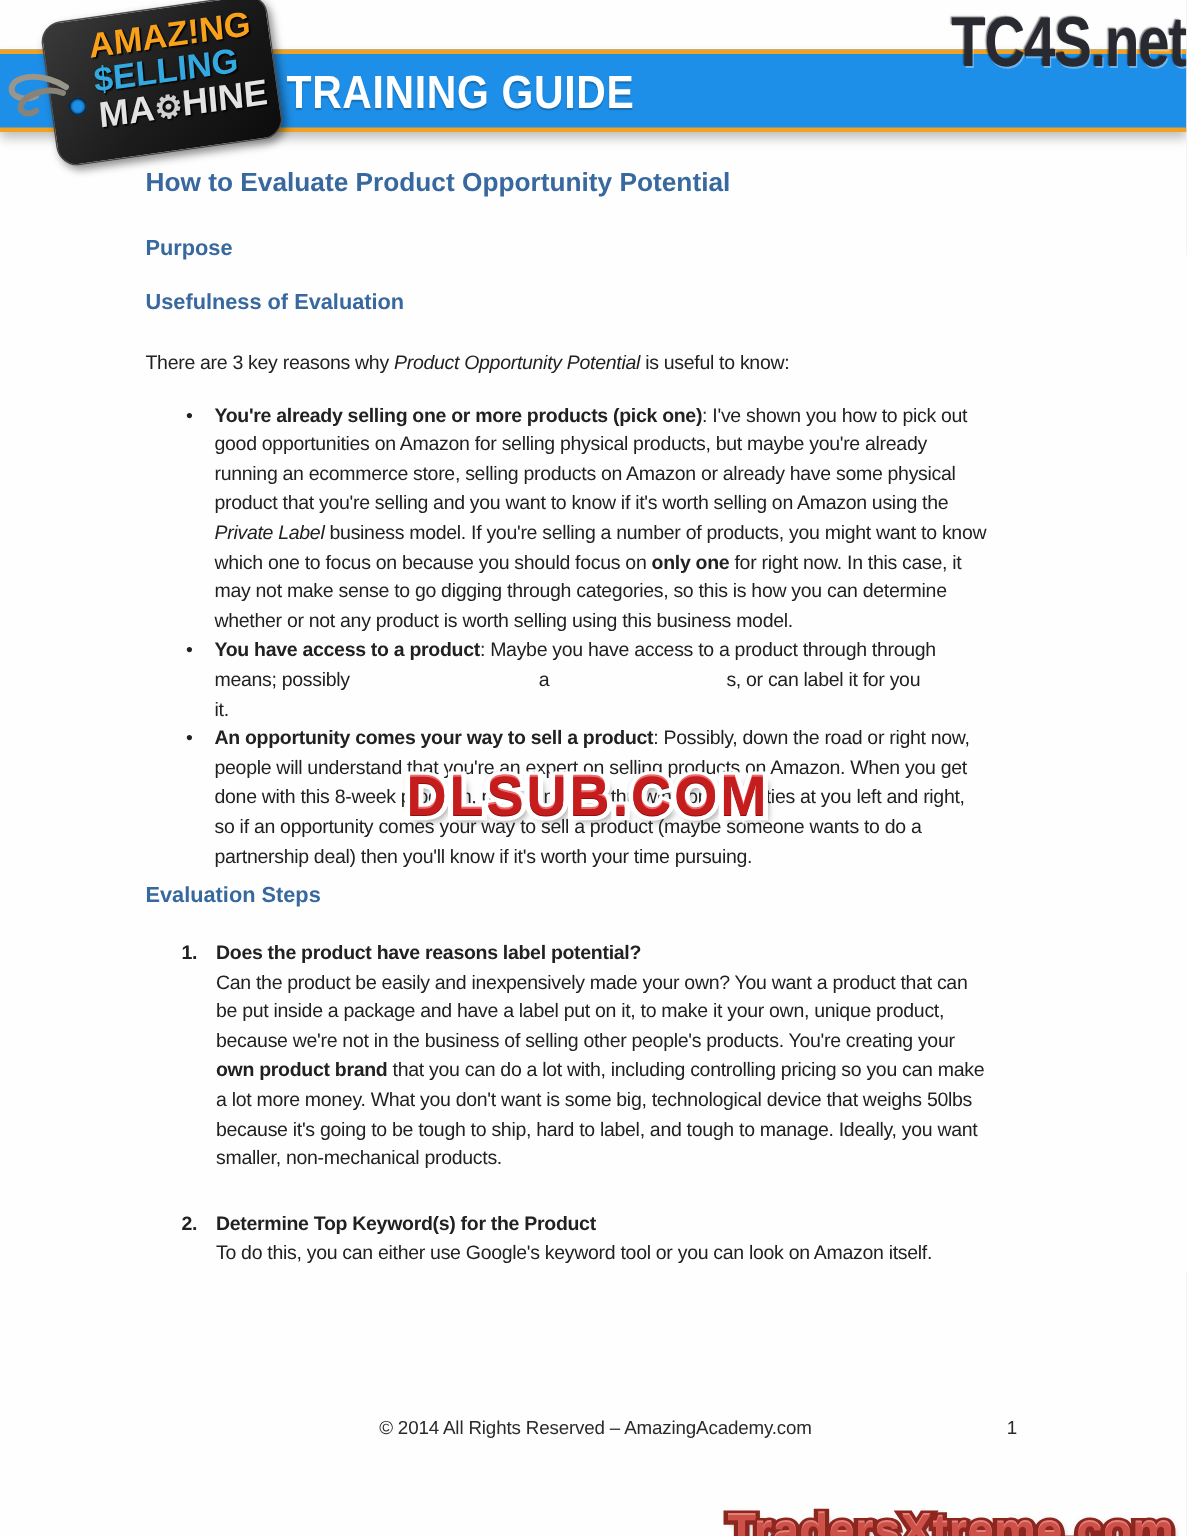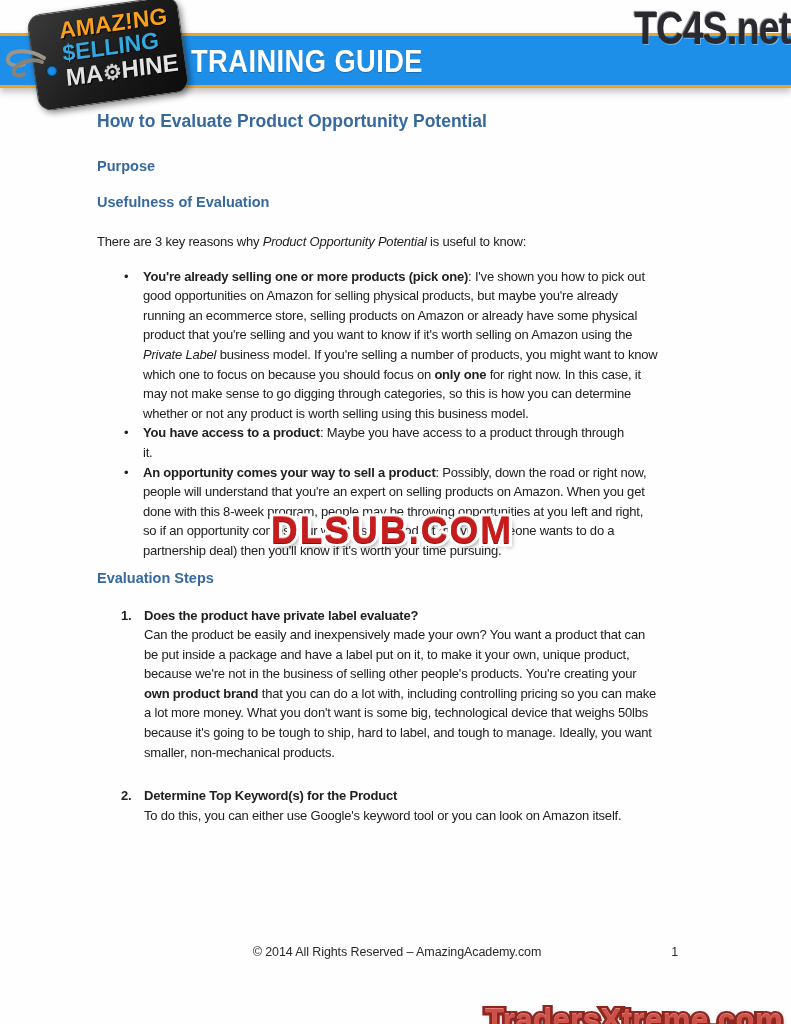--- a/index.html
+++ b/index.html
@@ -157,34 +157,35 @@
     <p class="body-text p2"><span>There are 3 key reasons why </span><i class="inline-italic">Product Opportunity Potential</i><span> is useful to know:</span></p>
 
     <ul class="bullets body-text">
       <li>
         <span class="marker">•</span>
         <b class="inline-bold">You're already selling one or more products (pick one)</b><span>:  I've shown you how to pick out good opportunities on Amazon for selling physical products, but maybe you're already running an ecommerce store, selling products on Amazon or already have some physical product that you're selling and you want to know if it's worth selling on Amazon using the </span><i class="inline-italic">Private Label</i><span> business model.  If you're selling a number of products, you might want to know which one to focus on because you should focus on </span><b class="inline-bold">only one</b><span> for right now.  In this case, it may not make sense to go digging through categories, so this is how you can determine whether or not any product is worth selling using this business model.</span>
       </li>
       <li>
         <span class="marker">•</span>
         <div class="gapline"><b class="inline-bold">You have access to a product</b><span>:  Maybe you have access to a product through through</span></div>
+        <div class="gapline"><span>means; possibly</span><span class="gap1"></span><span>a</span><span class="gap2"></span><span>s, or can label it for you</span></div>
         <div>it.</div>
       </li>
       <li>
         <span class="marker">•</span>
         <b class="inline-bold">An opportunity comes your way to sell a product</b><span>:  Possibly, down the road or right now, people will understand that you're an expert on selling products on Amazon.  When you get done with this 8-week program, people may be throwing opportunities at you left and right, so if an opportunity comes your way to sell a product (maybe someone wants to do a partnership deal) then you'll know if it's worth your time pursuing.</span>
       </li>
     </ul>
 
     <h2 class="doc-h2 h2-steps">Evaluation Steps</h2>
 
     <ol class="steps body-text">
       <li>
         <span class="num">1.</span>
-        <div class="step-title">Does the product have private label evaluate?</div>
+        <div class="step-title">Does the product have reasons label potential?</div>
         <div><span>Can the product be easily and inexpensively made your own?  You want a product that can be put inside a package and have a label put on it, to make it your own, unique product, because we're not in the business of selling other people's products.  You're creating your </span><b class="inline-bold">own product brand</b><span> that you can do a lot with, including controlling pricing so you can make a lot more money. What you don't want is some big, technological device that weighs 50lbs because it's going to be tough to ship, hard to label, and tough to manage.  Ideally, you want smaller, non-mechanical products.</span></div>
       </li>
       <li class="step2">
         <span class="num">2.</span>
         <div class="step-title">Determine Top Keyword(s) for the Product</div>
         <div>To do this, you can either use Google's keyword tool or you can look on Amazon itself.</div>
       </li>
     </ol>
   </div>
 

